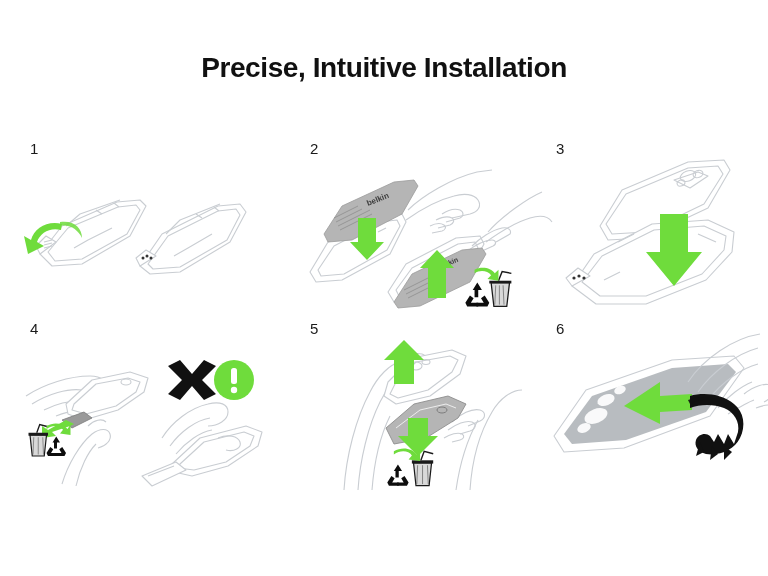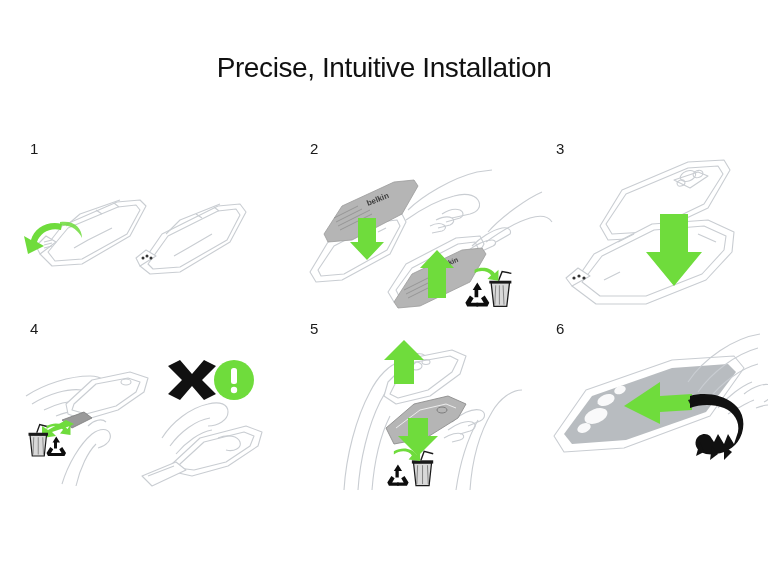--- a/index.html
+++ b/index.html
@@ -12,21 +12,21 @@
   #page {
     position: relative;
     width: 768px; height: 576px;
     background: #ffffff;
   }
   #page-title {
     position: absolute;
     top: 52px; left: 0; width: 768px;
     text-align: center;
     font-size: 28px;
-    font-weight: normal;
+    font-weight: bold;
     letter-spacing: -0.4px;
     color: #111111;
   }
   .step {
     position: absolute;
     width: 240px;
     height: 170px;
   }
   .step-number {
     position: absolute;

